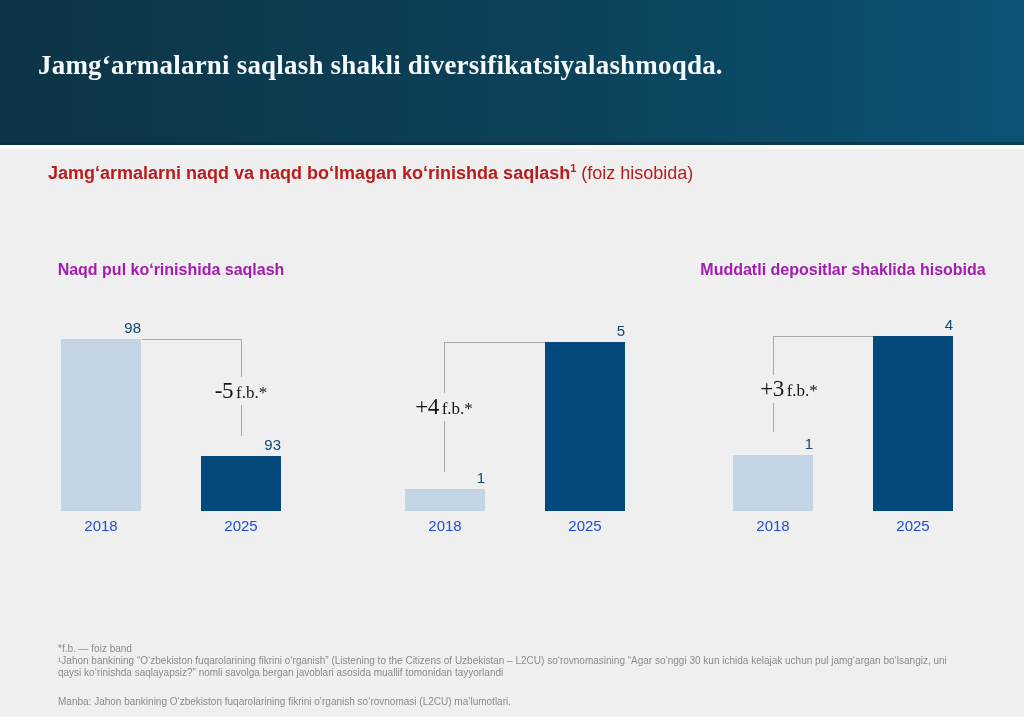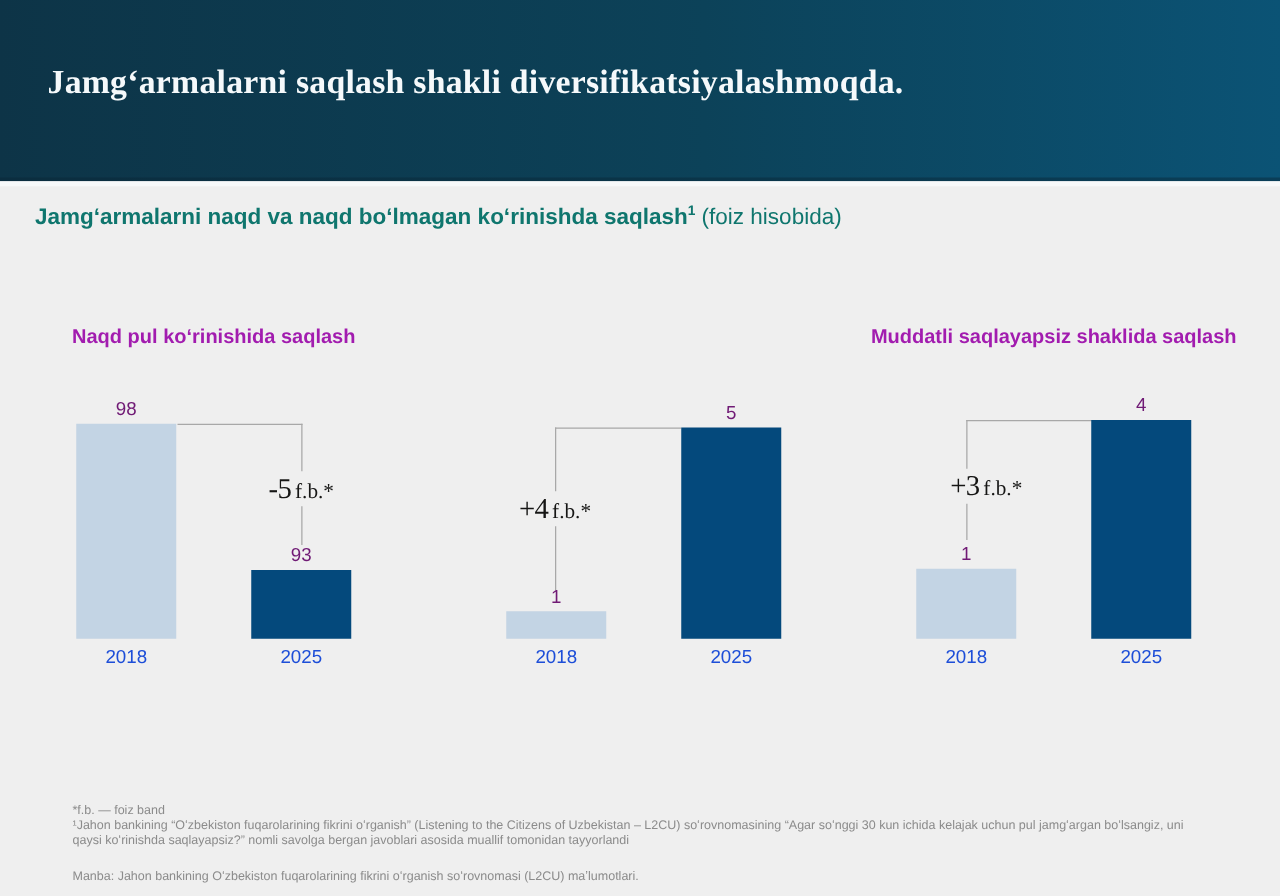--- a/index.html
+++ b/index.html
@@ -19,22 +19,22 @@
   }
   .header-sep { position:absolute; left:0; top:145px; width:100%; height:4px; background:#f7f9fa; }
   .header-title {
     position:absolute; left:38px; top:50px;
     font-family:"Liberation Serif", serif; font-weight:700;
     font-size:27px; color:#f5f9fb; letter-spacing:0.2px; white-space:nowrap;
   }
 
   
   .subtitle {
-    position:absolute; left:28px; top:163px;
-    font-size:18px; color:#0f766e; white-space:nowrap;
+    position:absolute; left:48px; top:163px;
+    font-size:18px; color:#b91c1c; white-space:nowrap;
   }
   .subtitle .bold { font-weight:700; }
   .subtitle sup { font-size:11px; font-weight:700; vertical-align:super; line-height:0; }
 
   
   .chart { position:absolute; top:255px; width:300px; height:295px; }
   #chart0 { left:21px; }
   #chart1 { left:365px; }
   #chart2 { left:693px; }
 
@@ -43,22 +43,22 @@
     font-weight:700; font-size:16px; color:#a21caf; white-space:nowrap;
   }
 
   .plot { position:absolute; left:0; top:0; width:300px; height:256px; }
 
   .bar { position:absolute; bottom:0; width:80px; }
   .bar.b0 { left:40px; }
   .bar.b1 { left:180px; }
 
   .val {
-    position:absolute; width:80px; text-align:center;
-    font-size:15px; color:#701a75; line-height:15px;
+    position:absolute; width:80px; text-align:right;
+    font-size:15px; color:#0c4a6e; line-height:15px;
   }
   .val.b0 { left:40px; }
   .val.b1 { left:180px; }
 
   .year {
     position:absolute; top:262px; width:80px; text-align:center;
     font-size:15px; color:#1d4ed8;
   }
   .year.b0 { left:40px; }
   .year.b1 { left:180px; }
@@ -133,21 +133,21 @@
       <div class="val b1" style="bottom: 173px;">5</div>
       <div class="delta">
         <span class="num">+4</span><span class="unit">f.b.*</span>
       </div>
     </div>
     <div class="year b0">2018</div>
     <div class="year b1">2025</div>
   </div>
 
   <div class="chart" id="chart2">
-    <div class="chart-title">Muddatli saqlayapsiz shaklida saqlash</div>
+    <div class="chart-title">Muddatli depositlar shaklida hisobida</div>
     <div class="plot">
       <div class="hline"></div>
       <div class="vline"></div>
       <div class="bar b0" style="height: 56px; background: rgb(195, 212, 228);"></div>
       <div class="bar b1" style="height: 175px; background: rgb(4, 73, 124);"></div>
       <div class="val b0" style="bottom: 60px;">1</div>
       <div class="val b1" style="bottom: 179px;">4</div>
       <div class="delta">
         <span class="num">+3</span><span class="unit">f.b.*</span>
       </div>

